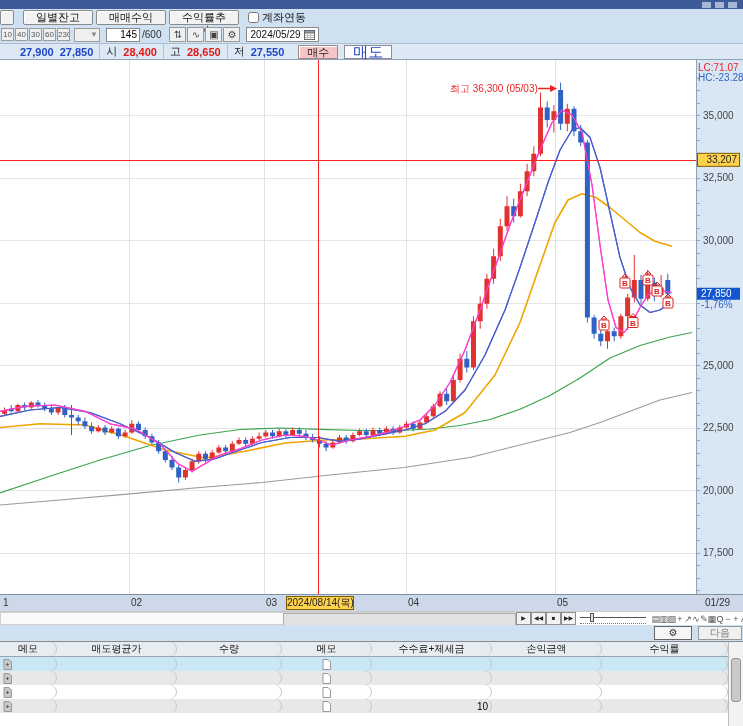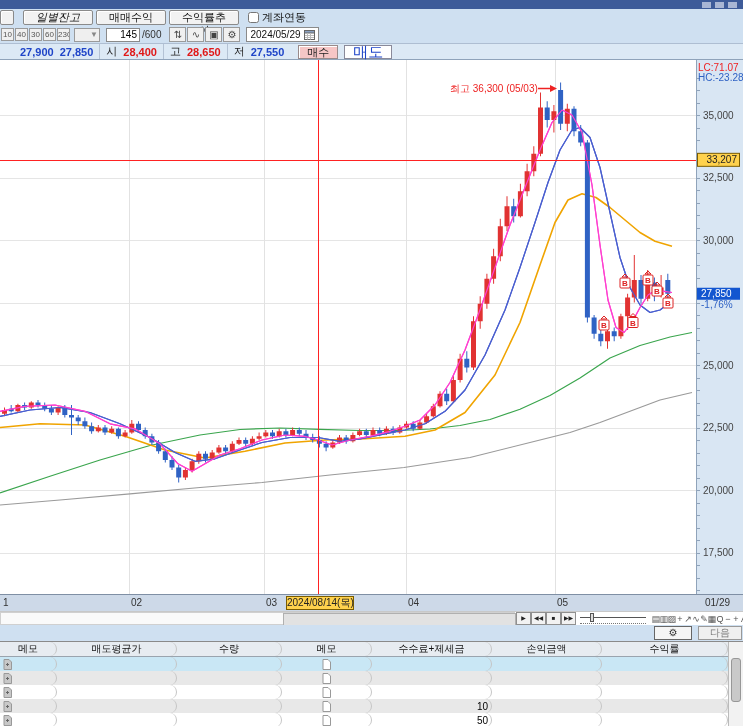--- a/index.html
+++ b/index.html
@@ -97,21 +97,21 @@
     <span class="winbtns">
         <i></i>
         <i></i>
         <i></i>
       </span>
   </div>
 
   <div class="toolbar1">
     <button class="btn btn-frag"></button>
     <span id="tb-buttons" style="display:flex;gap:3px;">
-        <button class="btn" style="width: 70px; font-style: italic;">일별잔고</button>
+        <button class="btn" style="width: 70px;">일별잔고</button>
         <button class="btn" style="width: 70px;">매매수익</button>
         <button class="btn" style="width: 70px;">수익률추이</button>
       </span>
     <label class="chk">
       <input type="checkbox" style="">
       <span>계좌연동</span>
     </label>
   </div>
 
   <div class="toolbar2">
@@ -582,33 +582,15 @@
         <div class="gcell num" style="width: 105px;"></div>
         <div class="gcell" style="width: 90px; justify-content: center;">
           <svg class="micon" width="9" height="11" viewBox="0 0 9 11">
             <path d="M1 0.5 H6 L8.5 3 V10.5 H1 Z" fill="#ffffff" stroke="#999"></path>
           </svg>
         </div>
         <div class="gcell num" style="width: 120px;">10</div>
         <div class="gcell num" style="width: 110px;"></div>
         <div class="gcell num" style="width: 126px;"></div>
       </div>
-      <div class="grow row-odd">
-        <div class="gcell" style="width: 57px;">
-          <svg class="micon" width="9" height="11" viewBox="0 0 9 11">
-            <path d="M1 0.5 H6 L8.5 3 V10.5 H1 Z" fill="#c8c8c8" stroke="#999"></path>
-            <path d="M3 5.5 H6 M4.5 4 V7" stroke="#666" fill="none"></path>
-          </svg>
-        </div>
-        <div class="gcell num" style="width: 120px;"></div>
-        <div class="gcell num" style="width: 105px;"></div>
-        <div class="gcell" style="width: 90px; justify-content: center;">
-          <svg class="micon" width="9" height="11" viewBox="0 0 9 11">
-            <path d="M1 0.5 H6 L8.5 3 V10.5 H1 Z" fill="#ffffff" stroke="#999"></path>
-          </svg>
-        </div>
-        <div class="gcell num" style="width: 120px;">50</div>
-        <div class="gcell num" style="width: 110px;"></div>
-        <div class="gcell num" style="width: 126px;"></div>
-      </div>
     </div>
 
 </div>
 
 </body></html>

